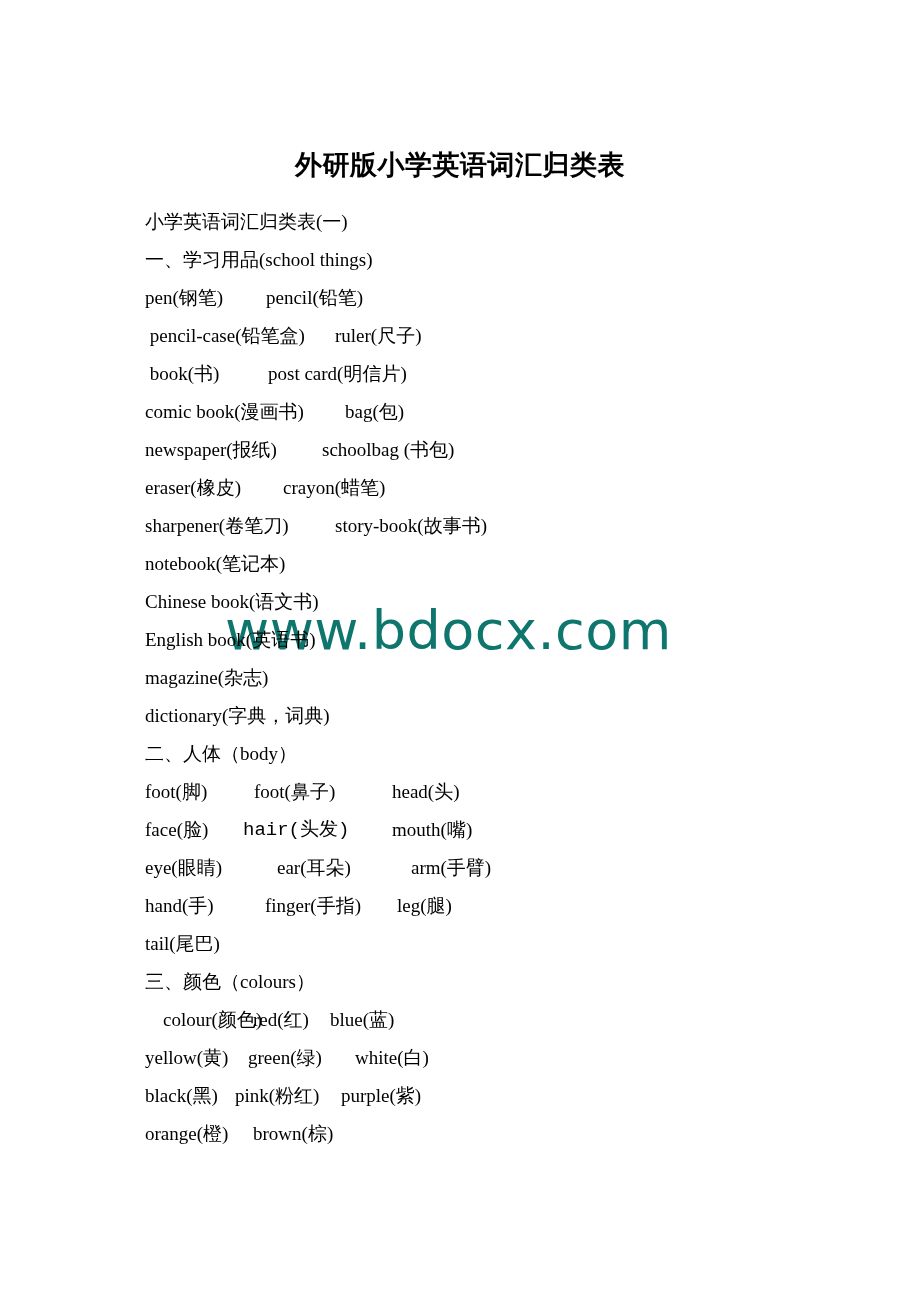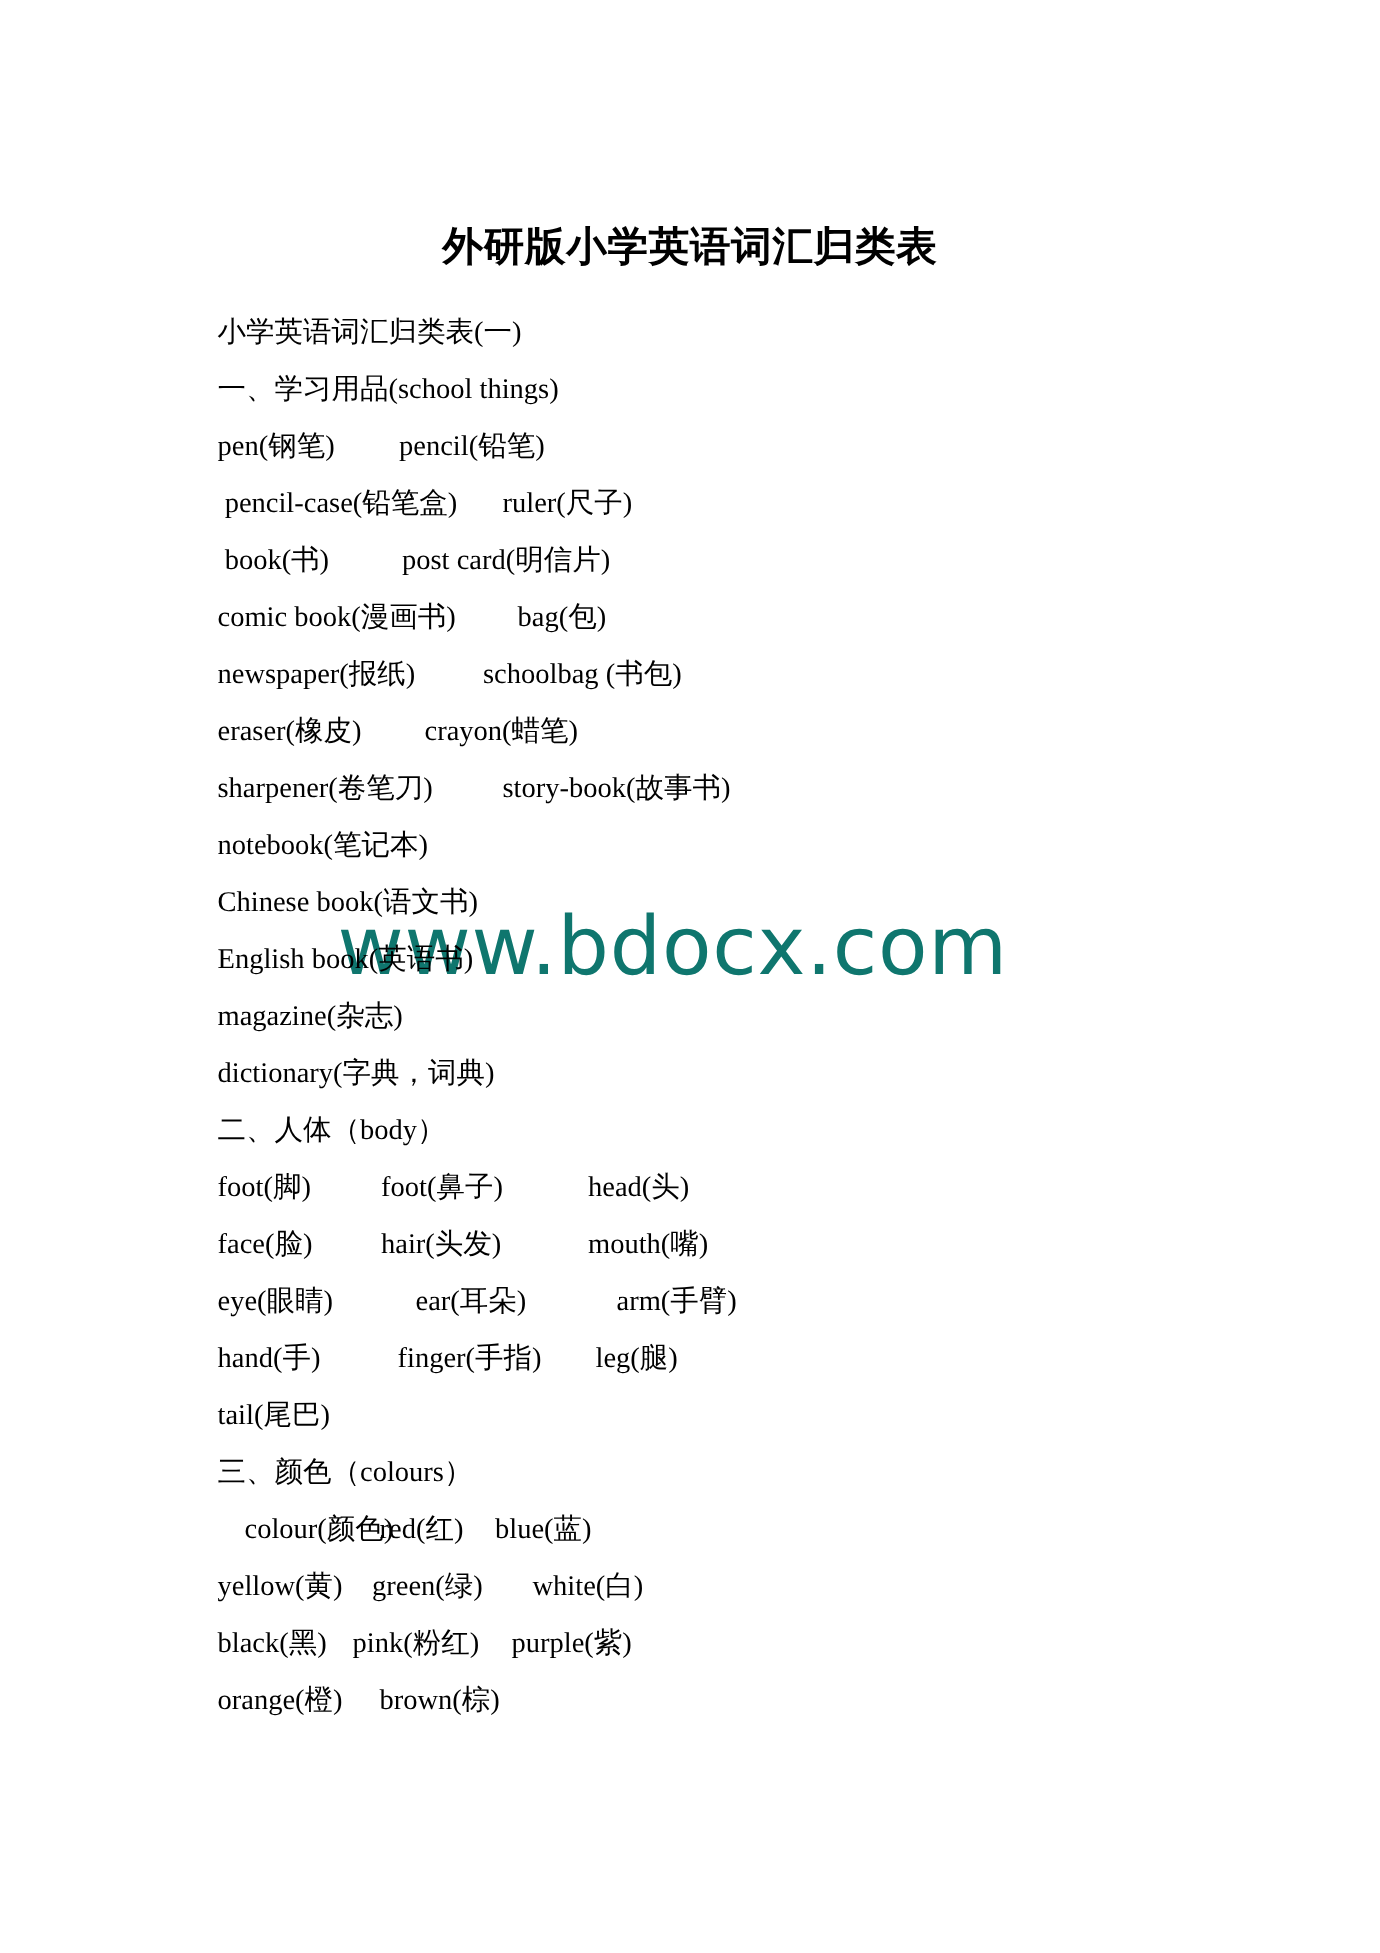--- a/index.html
+++ b/index.html
@@ -110,21 +110,21 @@
         <div class="line" style="padding: 0px;"><span class="cell" style="left: 145px;">newspaper(报纸)</span><span class="cell" style="left: 322px;">schoolbag (书包)</span></div>
         <div class="line" style="padding: 0px;"><span class="cell" style="left: 145px;">eraser(橡皮)</span><span class="cell" style="left: 283px;">crayon(蜡笔)</span></div>
         <div class="line" style="padding: 0px;"><span class="cell" style="left: 145px;">sharpener(卷笔刀)</span><span class="cell" style="left: 335px;">story-book(故事书)</span></div>
         <div class="line" style="padding: 0px;"><span class="cell" style="left: 145px;">notebook(笔记本)</span></div>
         <div class="line" style="padding: 0px;"><span class="cell" style="left: 145px;">Chinese book(语文书)</span></div>
         <div class="line" style="padding: 0px;"><span class="cell" style="left: 145px;">English book(英语书)</span></div>
         <div class="line" style="padding: 0px;"><span class="cell" style="left: 145px;">magazine(杂志)</span></div>
         <div class="line" style="padding: 0px;"><span class="cell" style="left: 145px;">dictionary(字典，词典)</span></div>
         <div class="line heading">二、人体（body）</div>
         <div class="line" style="padding: 0px;"><span class="cell" style="left: 145px;">foot(脚)</span><span class="cell" style="left: 254px;">foot(鼻子)</span><span class="cell" style="left: 392px;">head(头)</span></div>
-        <div class="line" style="padding: 0px;"><span class="cell" style="left: 145px;">face(脸)</span><span class="cell" style="left: 254px;">hair(头发)</span><span class="cell" style="left: 392px;">mouth(嘴)</span></div>
+        <div class="line" style="padding: 0px;"><span class="cell" style="left: 145px;">face(脸)</span><span class="cell" style="left: 243px; font-family: Liberation Mono, monospace;">hair(头发)</span><span class="cell" style="left: 392px;">mouth(嘴)</span></div>
         <div class="line" style="padding: 0px;"><span class="cell" style="left: 145px;">eye(眼睛)</span><span class="cell" style="left: 277px;">ear(耳朵)</span><span class="cell" style="left: 411px;">arm(手臂)</span></div>
         <div class="line" style="padding: 0px;"><span class="cell" style="left: 145px;">hand(手)</span><span class="cell" style="left: 265px;">finger(手指)</span><span class="cell" style="left: 397px;">leg(腿)</span></div>
         <div class="line" style="padding: 0px;"><span class="cell" style="left: 145px;">tail(尾巴)</span></div>
         <div class="line heading">三、颜色（colours）</div>
         <div class="line" style="padding: 0px;"><span class="cell" style="left: 145px; margin-left: 18px;">colour(颜色)</span><span class="cell" style="left: 253px;">red(红)</span><span class="cell" style="left: 330px;">blue(蓝)</span></div>
         <div class="line" style="padding: 0px;"><span class="cell" style="left: 145px;">yellow(黄)</span><span class="cell" style="left: 248px;">green(绿)</span><span class="cell" style="left: 355px;">white(白)</span></div>
         <div class="line" style="padding: 0px;"><span class="cell" style="left: 145px;">black(黑)</span><span class="cell" style="left: 235px;">pink(粉红)</span><span class="cell" style="left: 341px;">purple(紫)</span></div>
         <div class="line" style="padding: 0px;"><span class="cell" style="left: 145px;">orange(橙)</span><span class="cell" style="left: 253px;">brown(棕)</span></div>
       </div>
 

